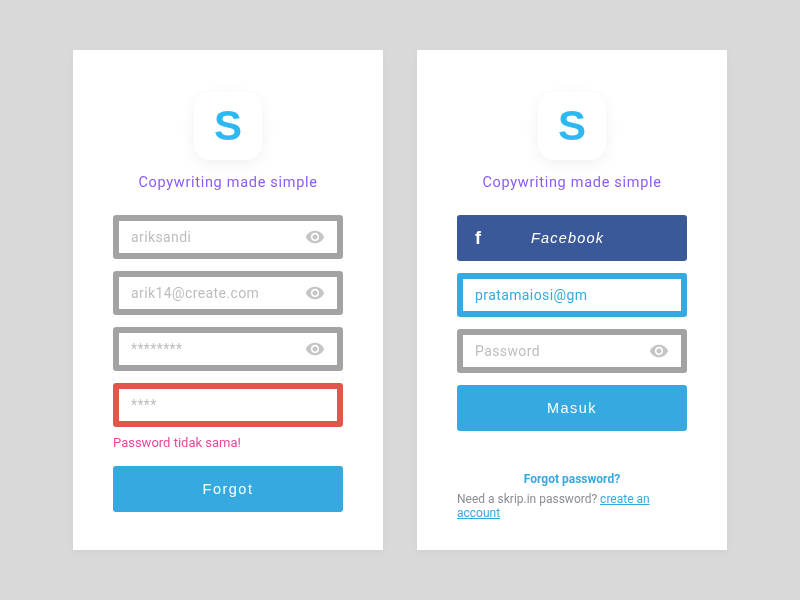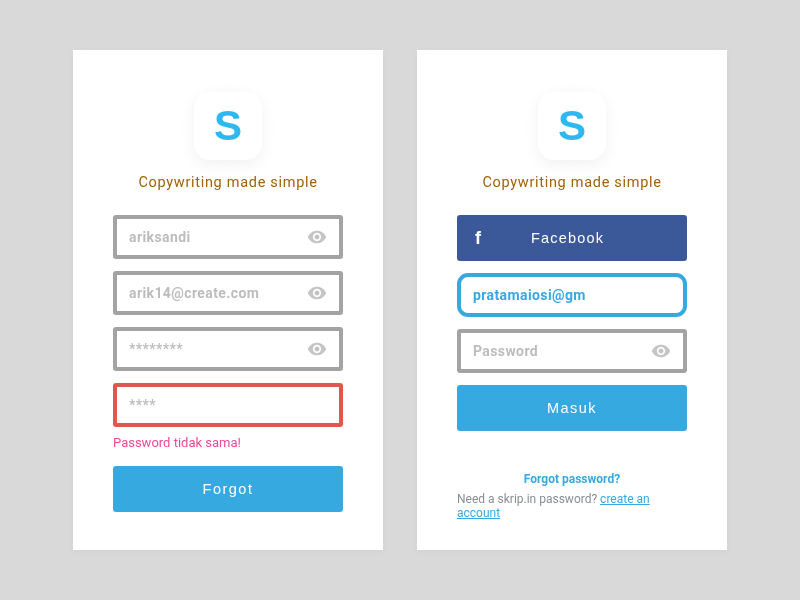--- a/index.html
+++ b/index.html
@@ -38,43 +38,41 @@
       justify-content: center;
       margin-bottom: 14px;
     }
     .logo-s {
       font-size: 42px;
       font-weight: 700;
       color: #2eb8f0;
       font-family: Arial, sans-serif;
     }
     .tagline {
-      color: #a16207;
+      color: #8b5cf6;
       font-size: 14.5px;
       letter-spacing: 0.7px;
       margin-bottom: 24px;
     }
     .field {
       width: 230px;
       height: 44px;
-      border: 4px solid #a3a3a3;
+      border: 6px solid #a3a3a3;
       border-radius: 3px;
       display: flex;
       align-items: center;
       padding: 4px 12px;
       margin-bottom: 12px;
       position: relative;
-      font-weight: bold;
     }
     .field.error {
       border-color: #e2574c;
     }
     .field.focused {
       border-color: #36a9e1;
-      border-radius: 11px;
     }
     .field-text {
       flex: 1;
       color: #bdbdc0;
       font-size: 14px;
       letter-spacing: 0.4px;
     }
     .field.focused .field-text {
       color: #36a9e1;
     }
@@ -121,20 +119,21 @@
     }
     .fb-icon {
       font-weight: bold;
       font-size: 18px;
       font-family: Arial, sans-serif;
     }
     .fb-label {
       flex: 1;
       text-align: center;
       margin-left: -16px;
+      font-style: italic;
     }
     .spacer {
       flex: 1;
     }
     .forgot-link {
       color: #36a9e1;
       font-size: 12px;
       margin-top: 24px;
       margin-bottom: 6px;
       cursor: pointer;

